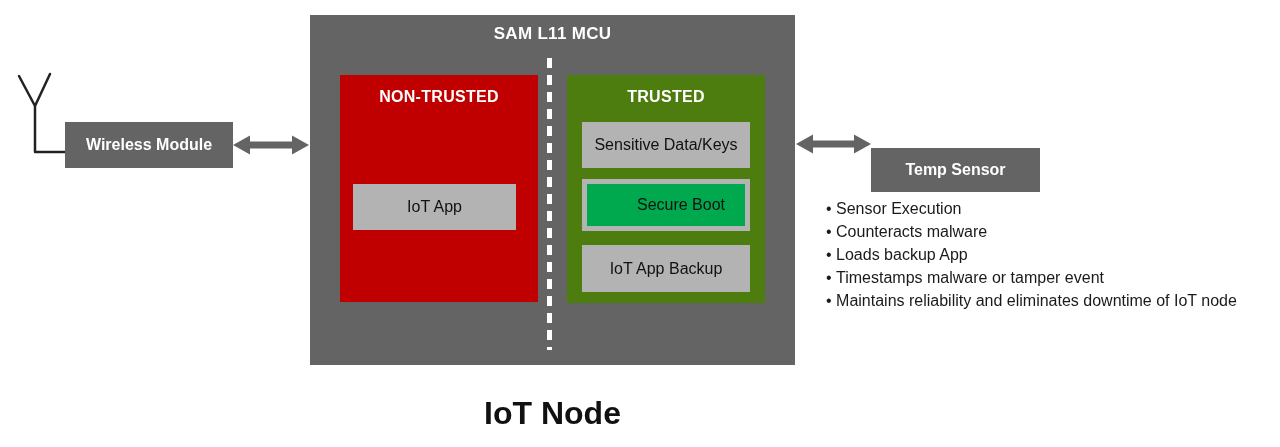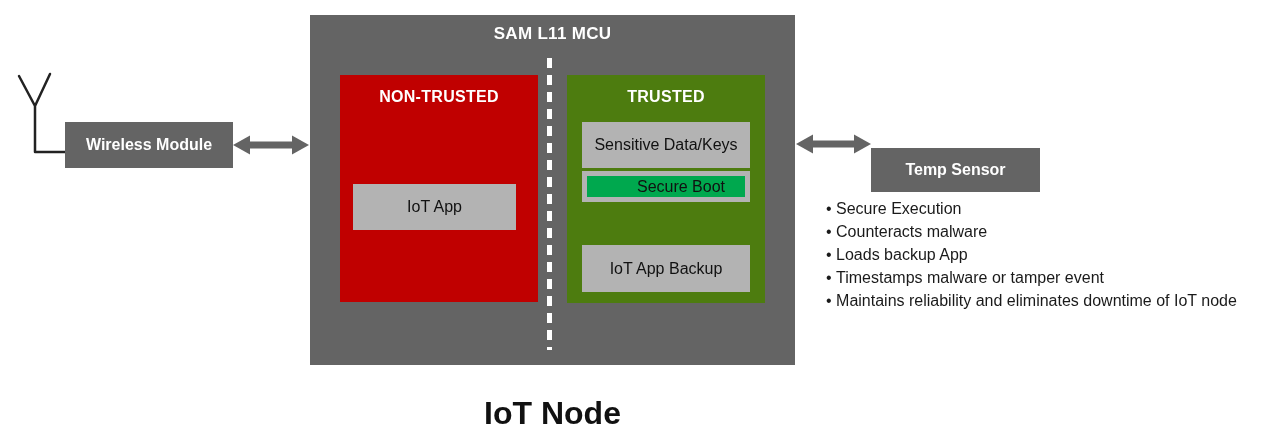--- a/index.html
+++ b/index.html
@@ -87,21 +87,21 @@
     color: #111111;
     font-size: 16px;
     display: flex;
     align-items: center;
     justify-content: center;
     text-align: center;
   }
   .block.iot-app { left: 13px; top: 109px; width: 163px; height: 46px; }
   .block.sensitive { left: 15px; top: 47px; width: 168px; height: 46px; }
   .block.secure-boot {
-    left: 15px; top: 96px; width: 168px; height: 31px;
+    left: 15px; top: 104px; width: 168px; height: 52px;
     background: #00A84E;
     border: 5px solid #B3B3B3;
     padding-left: 30px;
   }
   .block.backup { left: 15px; top: 170px; width: 168px; height: 47px; text-align: center; }
 
   
   .features {
     position: absolute;
     left: 826px; top: 197px;
@@ -164,21 +164,21 @@
     <line x1="13" y1="14" x2="64" y2="14" stroke="#646464" stroke-width="7"></line>
     <polygon points="1,14 18,4.5 18,23.5" fill="#646464"></polygon>
     <polygon points="76,14 59,4.5 59,23.5" fill="#646464"></polygon>
   </svg>
 
   <div class="periph-box tempsensor">
     <span>Temp Sensor</span>
   </div>
 
   <ul class="features">
-    <li>Secure Execution</li>
+    <li>Sensor Execution</li>
     <li>Counteracts malware</li>
     <li>Loads backup App</li>
     <li>Timestamps malware or tamper event</li>
     <li>Maintains reliability and eliminates downtime of IoT node</li>
   </ul>
 
   <div class="caption">IoT Node</div>
 
 </div>
 

